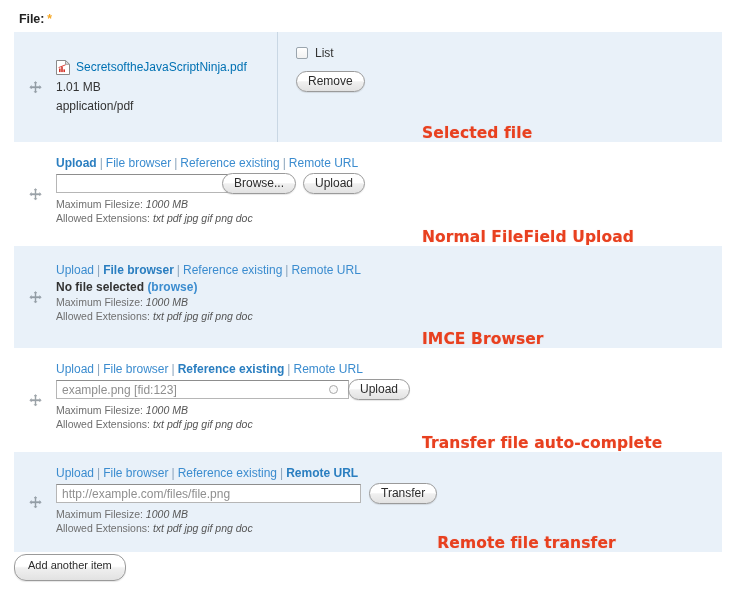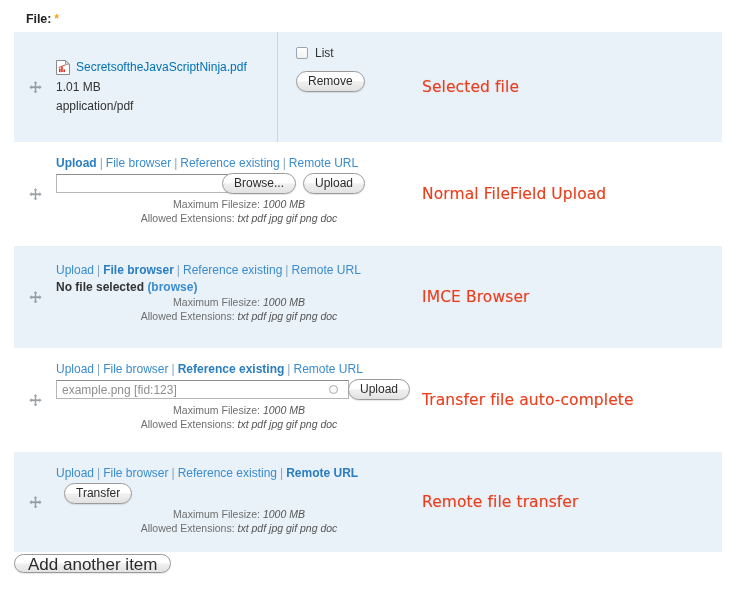--- a/index.html
+++ b/index.html
@@ -11,21 +11,21 @@
     font-family: "Liberation Sans", sans-serif;
     font-size: 12px;
     color: #333333;
     overflow: hidden;
     position: relative;
   }
 
   
   .field-label {
     position: absolute;
-    left: 26px; top: 12px;
+    left: 19px; top: 12px;
     font-weight: bold;
     font-size: 12.5px;
     color: #222222;
     letter-spacing: -0.1px;
   }
   .req-mark {
     color: #f5a623;
     font-size: 12px;
     margin-left: 3px;
     font-weight: bold;
@@ -64,21 +64,22 @@
   .body-cell {
     flex: 1 1 auto;
     padding-top: 10px;
     padding-bottom: 10px;
     position: relative;
   }
 
   .annot-cell {
     flex: 0 0 300px;
     display: flex;
-    align-items: center;
+    align-items: flex-end;
+    font-weight: bold;
   }
   .annot {
     color: #e8401f;
     font-size: 15.5px;
     font-family: "DejaVu Sans", sans-serif;
     letter-spacing: 0.1px;
     text-shadow: 0 0 1px rgba(232,64,31,0.35);
   }
 
   
@@ -180,40 +181,39 @@
     margin-left: -20px;
     margin-right: 10px;
     flex: 0 0 9px;
     box-sizing: border-box;
   }
 
   .desc {
     font-size: 10.5px;
     color: #6f6f6f;
     line-height: 14px;
-    text-align: center;
   }
   .desc i { font-style: italic; color: #555; }
 
   .nofile {
     font-size: 12px;
     color: #333;
     font-weight: bold;
     margin-bottom: 1px;
   }
   .nofile a { color: #3b8ccf; text-decoration: none; font-weight: bold; margin-top: 13px; }
 
   
   .add-wrap {
     position: absolute;
     left: 14px; top: 554px;
   }
   .add-btn {
-    font-size: 17px;
-    padding: 3px 13px 0 13px;
+    font-size: 11px;
+    padding: 3px 13px 8px 13px;
     border-radius: 12px;
   }
 </style>
 </head>
 <body>
 
 <div class="field-label">
   <span>File:</span><span class="req-mark">*</span>
 </div>
 
@@ -373,20 +373,21 @@
         </svg>
       </span>
     </div>
 
     <div class="body-cell" style="padding-top:14px">
       <div class="tabs">
         <a href="#">Upload</a><span class="sep">|</span><a href="#">File browser</a><span class="sep">|</span><a href="#">Reference existing</a><span class="sep">|</span><a href="#" class="active">Remote URL</a>
       </div>
 
       <div class="input-row">
+        <input class="text-input" type="text" style="width: 305px;" value="http://example.com/files/file.png">
         <button class="btn" style="margin-left:8px">Transfer</button>
       </div>
 
       <div class="desc">
         <span>Maximum Filesize:</span>
         <i>1000 MB</i>
       </div>
       <div class="desc">
         <span>Allowed Extensions:</span>
         <i>txt pdf jpg gif png doc</i>

